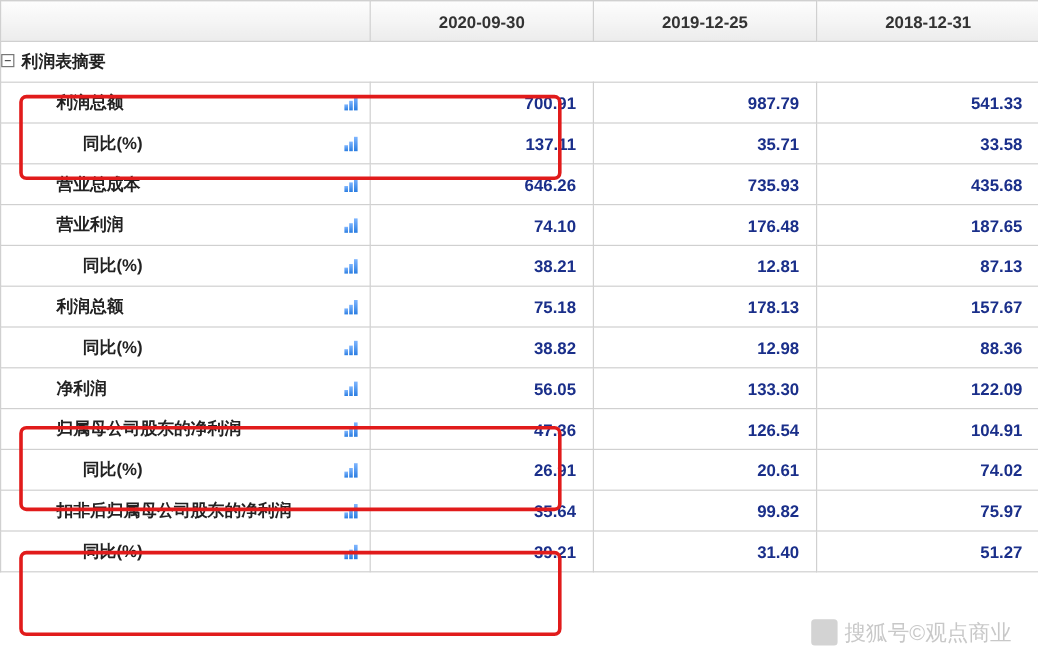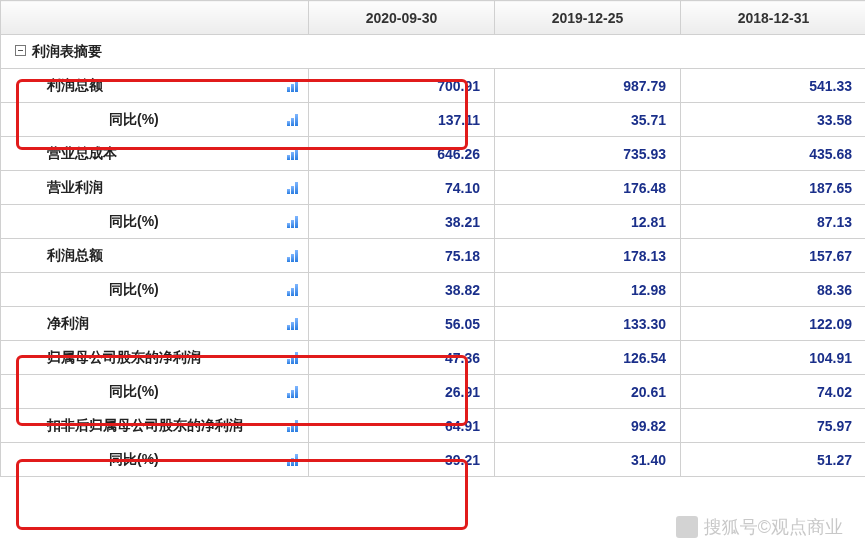--- a/index.html
+++ b/index.html
@@ -30,23 +30,23 @@
     text-align: center;
   }
   col.c-label { width: 308px; }
   col.c-val { width: 186px; }
   td.label-cell {
     padding-left: 10px;
     color: #222;
     font-weight: 600;
     position: relative;
   }
-  td.label-cell.sec { padding-left: 14px; }
+  td.label-cell.sec { padding-left: 0; }
   td.label-cell.lvl1 { padding-left: 46px; }
-  td.label-cell.lvl2 { padding-left: 108px; }
+  td.label-cell.lvl2 { padding-left: 68px; }
   td.val-cell {
     text-align: right;
     padding-right: 14px;
     color: #1a2f8a;
     font-weight: 600;
   }
   .expand-icon {
     display: inline-block;
     width: 11px; height: 11px;
     border: 1px solid #777;
@@ -225,21 +225,21 @@
         <td class="val-cell">26.91</td>
         <td class="val-cell">20.61</td>
         <td class="val-cell">74.02</td>
       </tr>
       <tr>
         <td class="label-cell lvl1"><span>扣非后归属母公司股东的净利润</span><span class="chart-icon">
             <span></span>
             <span></span>
             <span></span>
           </span></td>
-        <td class="val-cell">64.91</td>
+        <td class="val-cell">35.64</td>
         <td class="val-cell">99.82</td>
         <td class="val-cell">75.97</td>
       </tr>
       <tr>
         <td class="label-cell lvl2"><span>同比(%)</span><span class="chart-icon">
             <span></span>
             <span></span>
             <span></span>
           </span></td>
         <td class="val-cell">39.21</td>

